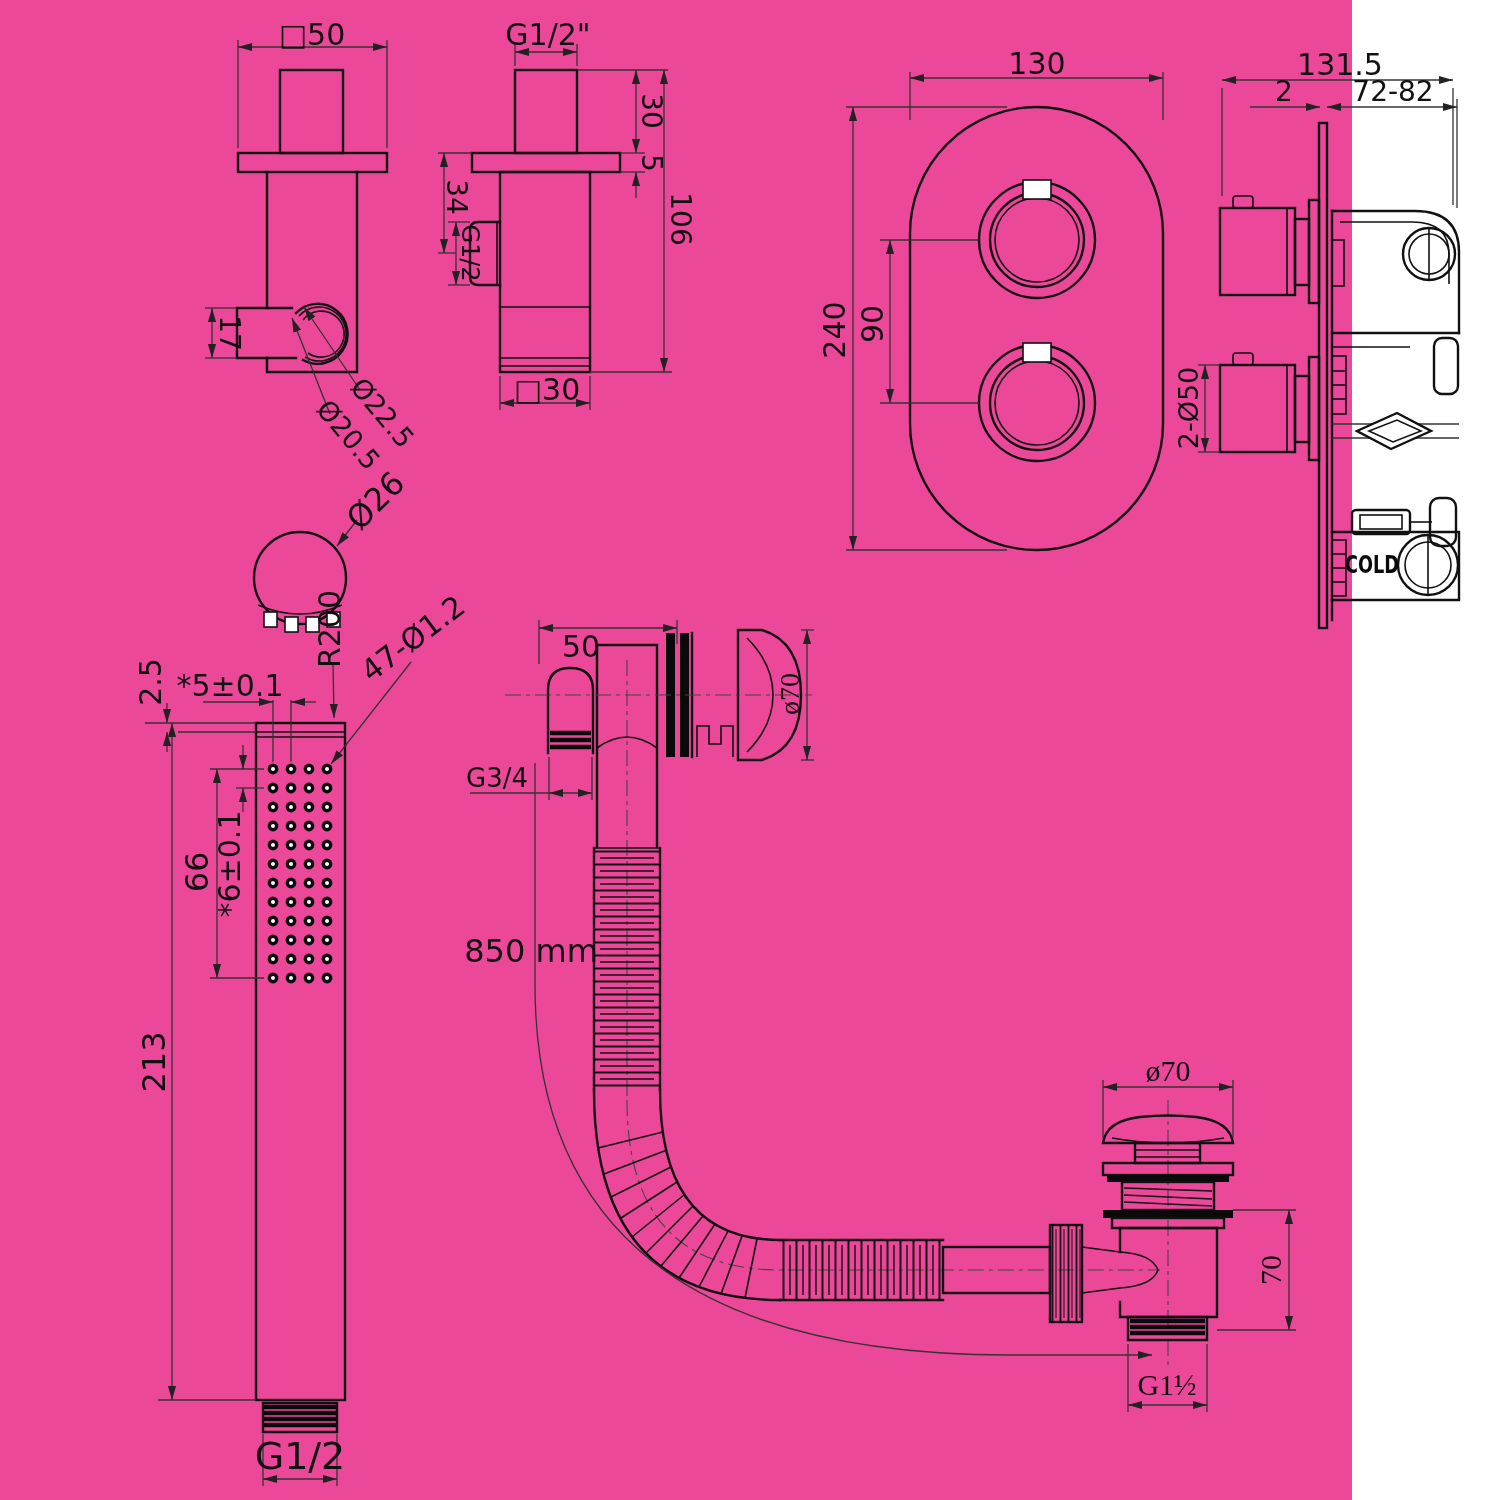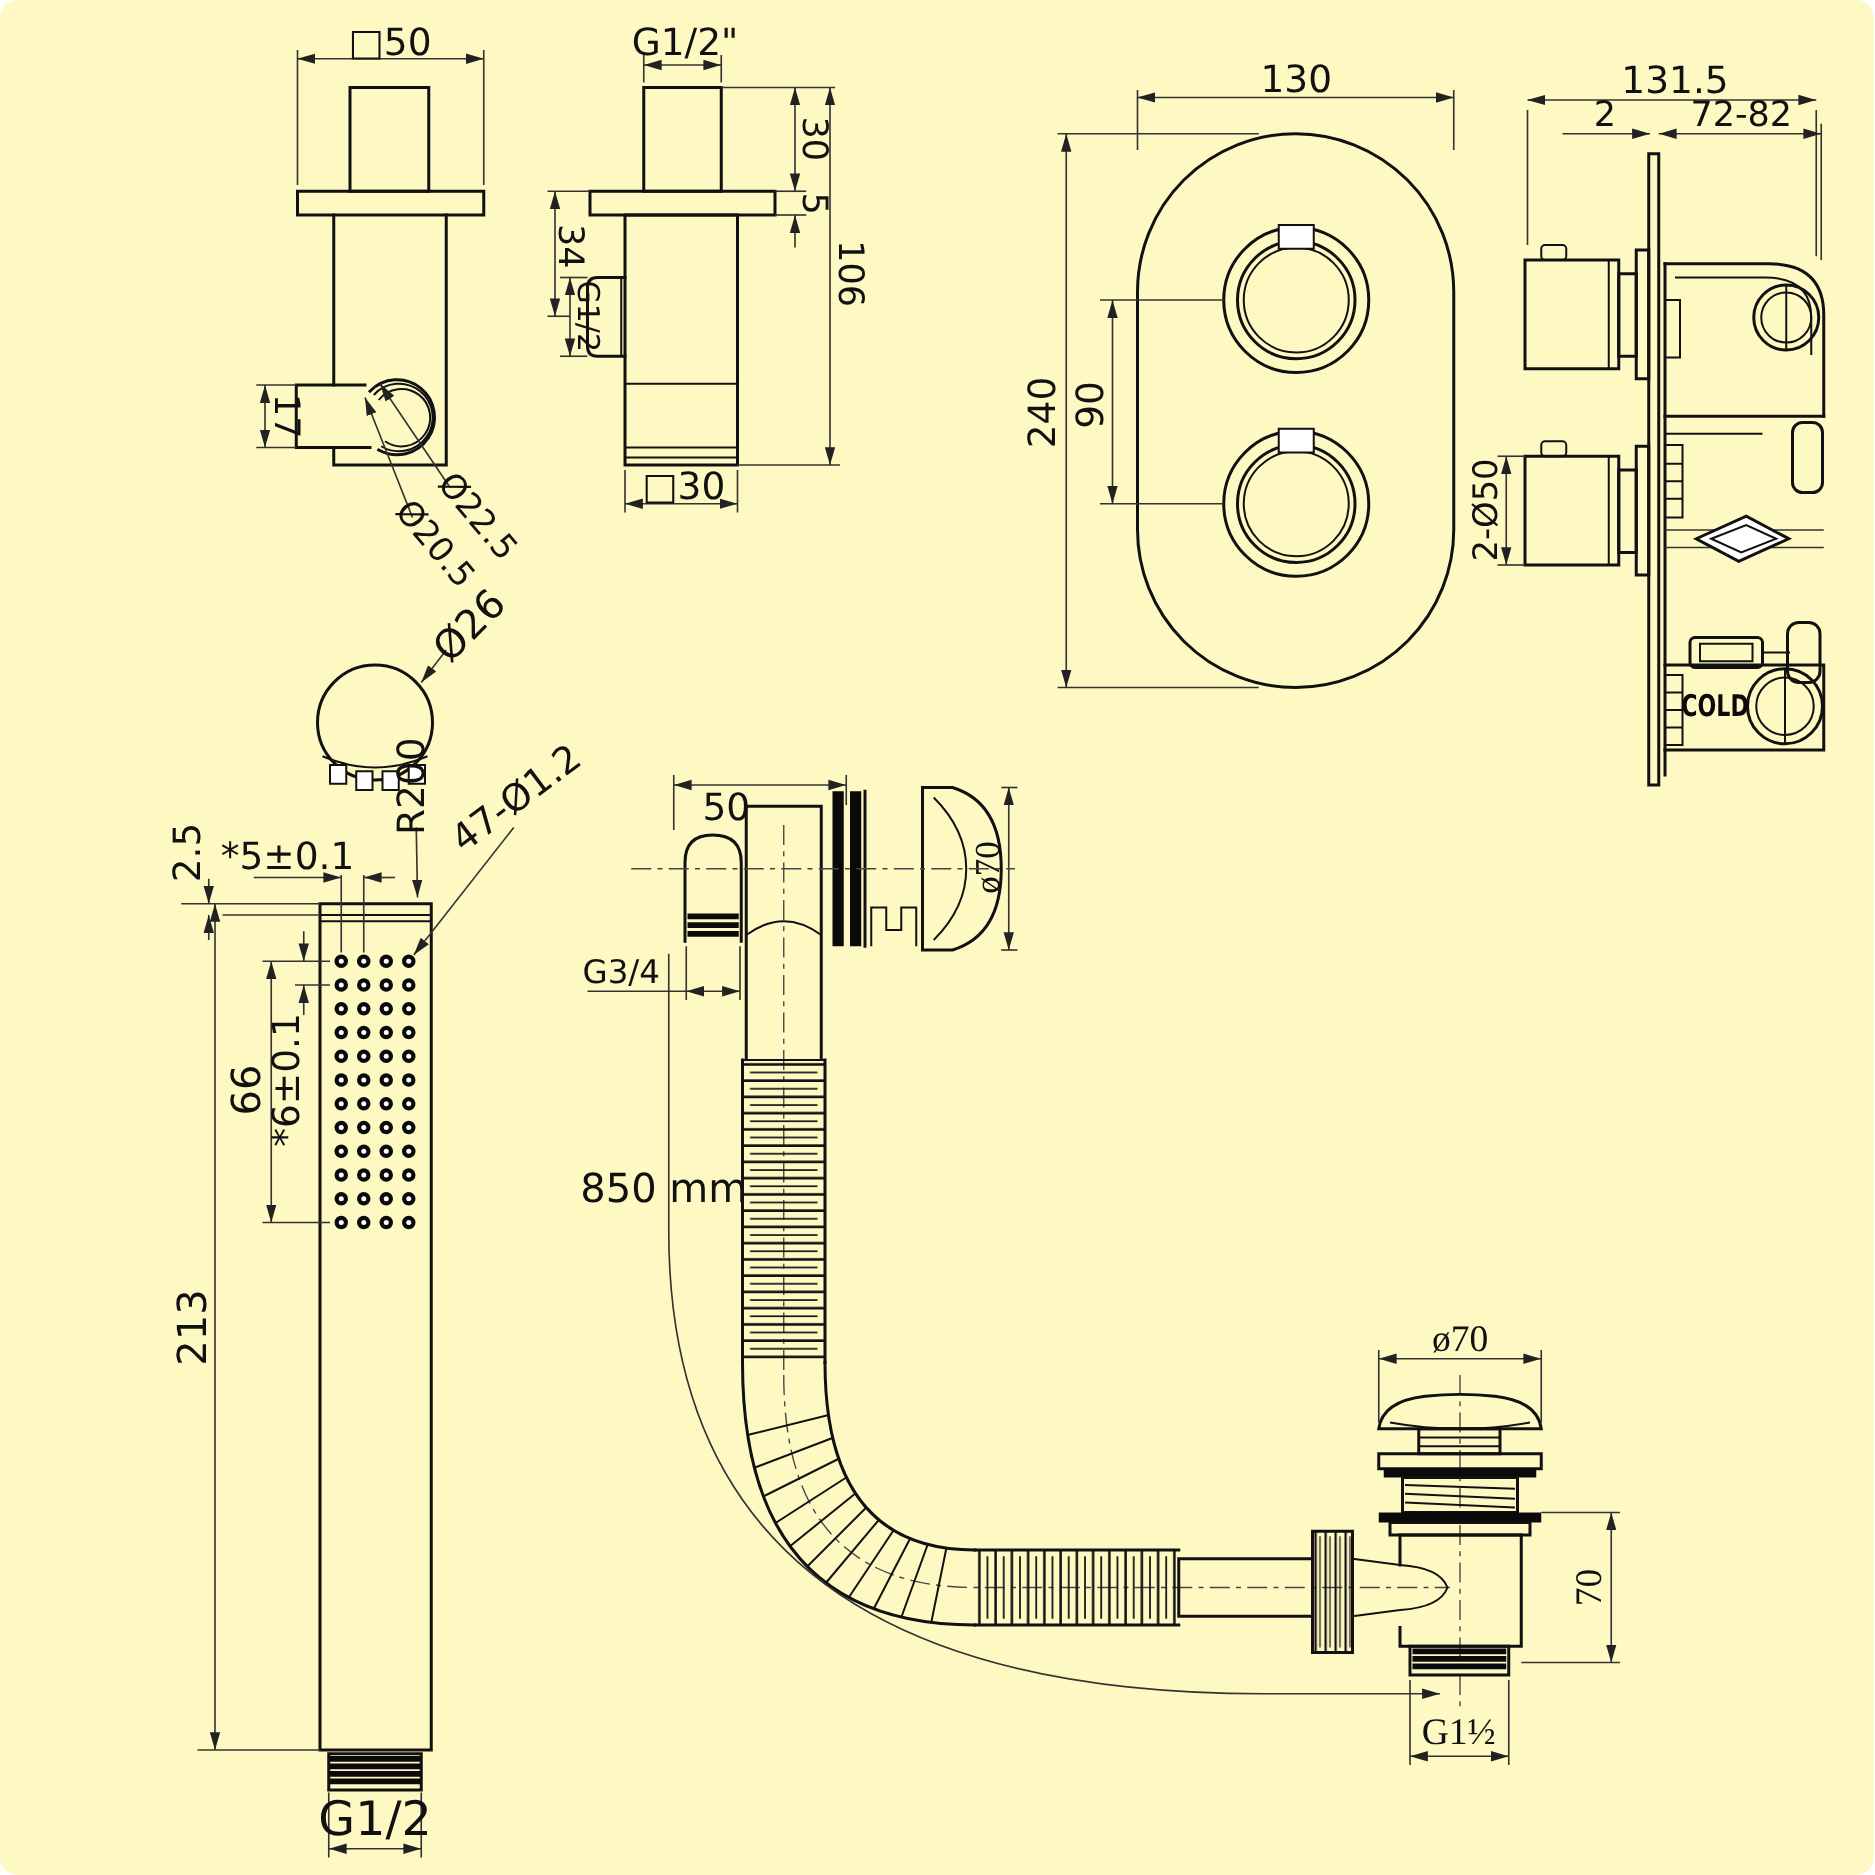--- a/index.html
+++ b/index.html
@@ -1,16 +1,16 @@
 <!DOCTYPE html>
 <html><head>
 <meta charset="utf-8">
 <style>
   html,body{margin:0;padding:0;background:#fff;}
-  .stage{width:1499px;height:1500px;position:relative;background:#fef9c3;border-radius:14px;}
+  .stage{width:1352px;height:1500px;position:relative;background:#ec4899;}
   svg text{font-family:"DejaVu Sans",sans-serif;fill:#111;text-anchor:middle;dominant-baseline:middle;}
   svg text.ts{font-family:"Liberation Serif",serif;}
   .obj{stroke:#111;stroke-width:2.4;fill:none;stroke-linecap:square;}
   .obj2{stroke:#111;stroke-width:1.6;fill:none;}
   .dim{stroke:#333;stroke-width:1.3;fill:none;}
   .fillb{fill:#0a0a0a;stroke:none;}
   .wf{fill:#fff;}
   .cl{stroke:#444;stroke-width:1.1;fill:none;stroke-dasharray:16 5 4 5;}
   .thr{stroke:#0a0a0a;stroke-width:4.6;}
 </style>

